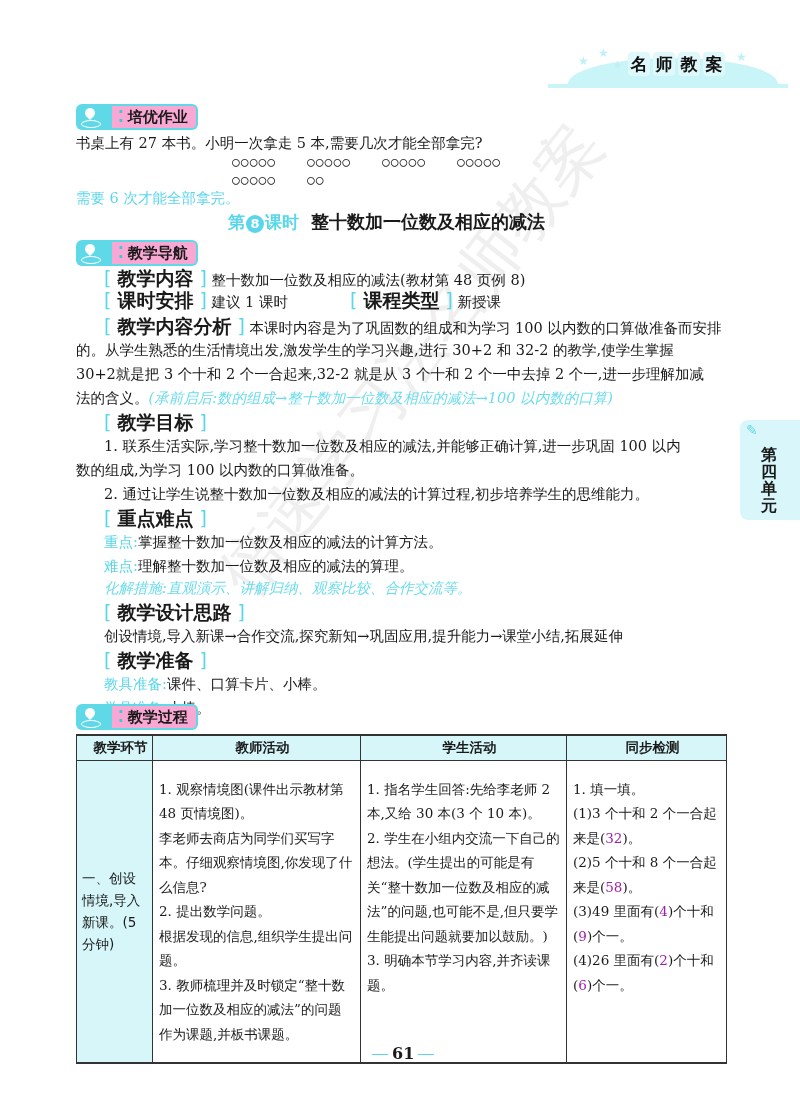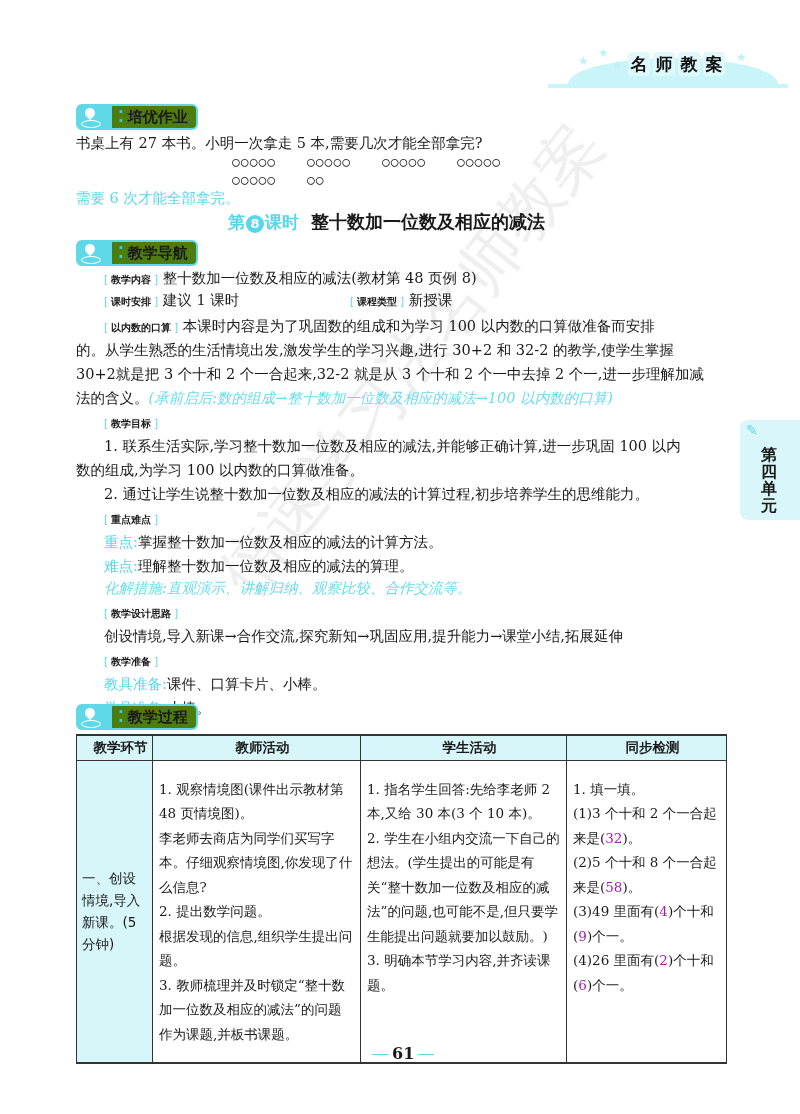--- a/index.html
+++ b/index.html
@@ -12,27 +12,27 @@
   .top-header .bar { position: absolute; left: 0; top: 46px; width: 240px; height: 4px; background: #c9f4f8; }
   .top-header .title { position: absolute; left: 80px; top: 14px; display: flex; gap: 3px; }
   .top-header .title span { display: inline-block; width: 22px; height: 24px; background: #dff8fb; border-radius: 4px; font-weight: bold; font-size: 17px; text-align: center; line-height: 24px; color: #111; }
   .star { position: absolute; color: #bff0f6; font-size: 12px; }
 
   
   .sec-tag { position: absolute; height: 26px; display: flex; align-items: center; }
   .sec-tag .pin { width: 36px; height: 26px; background: #5fd8e8; border-radius: 6px 0 0 6px; position: relative; }
   .sec-tag .pin::before { content: ""; position: absolute; left: 9px; top: 4px; width: 10px; height: 10px; border-radius: 50% 50% 50% 0; transform: rotate(-45deg); background: #fff; }
   .sec-tag .pin::after { content: ""; position: absolute; left: 5px; top: 16px; width: 18px; height: 6px; border: 1px solid #fff; border-radius: 50%; }
-  .sec-tag .lbl { height: 26px; border: 2px solid #5fd8e8; border-left: none; border-radius: 0 6px 6px 0; background: #4d7c0f; padding: 0 8px 0 6px; font-weight: bold; font-size: 15px; line-height: 22px; font-family: "DejaVu Sans", sans-serif; position: relative; }
+  .sec-tag .lbl { height: 26px; border: 2px solid #5fd8e8; border-left: none; border-radius: 0 6px 6px 0; background: #f9a8d4; padding: 0 8px 0 6px; font-weight: bold; font-size: 15px; line-height: 22px; font-family: "DejaVu Sans", sans-serif; position: relative; }
   .sec-tag .lbl::before { content: "⁚"; color: #3ac7d9; margin-right: 4px; }
 
   .line { position: absolute; left: 76px; white-space: nowrap; line-height: 20px; }
   .cyan { color: #5ad6ea; }
   .cyan-it { color: #6cdcec; font-style: italic; }
-  .bracket-label { font-weight: bold; font-family: "DejaVu Sans", sans-serif; font-size: 10px; margin-top: 12px; }
+  .bracket-label { font-weight: bold; font-family: "DejaVu Sans", sans-serif; font-size: 19px; margin-top: 12px; }
   .bracket-label .br { color: #5ad6ea; font-weight: normal; }
 
   .circles { position: absolute; font-family: "DejaVu Sans Mono", monospace; font-size: 13px; letter-spacing: 1px; }
 
   .lesson-title { position: absolute; top: 210px; left: 228px; display: flex; align-items: center; gap: 12px; }
   .lesson-title .num { color: #5ad6ea; font-weight: bold; font-size: 17px; font-family: "DejaVu Sans", sans-serif; }
   .lesson-title .num .circle { display: inline-block; width: 18px; height: 18px; border-radius: 50%; background: #5ad6ea; color: #fff; text-align: center; line-height: 18px; font-size: 13px; margin: 0 1px; }
   .lesson-title .name { font-weight: bold; font-size: 18px; font-family: "DejaVu Sans", sans-serif; }
 
   .side-tab { position: absolute; right: 0; top: 420px; width: 60px; height: 100px; background: #d9f7fa; border-radius: 8px 0 0 8px; }
@@ -113,21 +113,21 @@
 <div class="line" style="left:104px;top:290px">
   <span class="bracket-label"><span class="br">[ </span><span>课时安排</span><span class="br"> ]</span></span>
   <span>建议 1 课时</span>
 </div>
 <div class="line" style="left:350px;top:290px">
   <span class="bracket-label"><span class="br">[ </span><span>课程类型</span><span class="br"> ]</span></span>
   <span>新授课</span>
 </div>
 
 <div class="line" style="left:104px;top:316px">
-  <span class="bracket-label"><span class="br">[ </span><span>以内数的口算</span><span class="br"> ]</span></span>
+  <span class="bracket-label"><span class="br">[ </span><span>教学内容分析</span><span class="br"> ]</span></span>
   <span>本课时内容是为了巩固数的组成和为学习 100 以内数的口算做准备而安排</span>
 </div>
 <div class="line" style="top:340px">的。从学生熟悉的生活情境出发,激发学生的学习兴趣,进行 30+2 和 32-2 的教学,使学生掌握</div>
 <div class="line" style="top:364px">30+2就是把 3 个十和 2 个一合起来,32-2 就是从 3 个十和 2 个一中去掉 2 个一,进一步理解加减</div>
 <div class="line" style="top:388px">
   <span>法的含义。</span><span class="cyan-it">(承前启后:数的组成→整十数加一位数及相应的减法→100 以内数的口算)</span>
 </div>
 
 <div class="line" style="left:104px;top:412px">
   <span class="bracket-label"><span class="br">[ </span><span>教学目标</span><span class="br"> ]</span></span>

